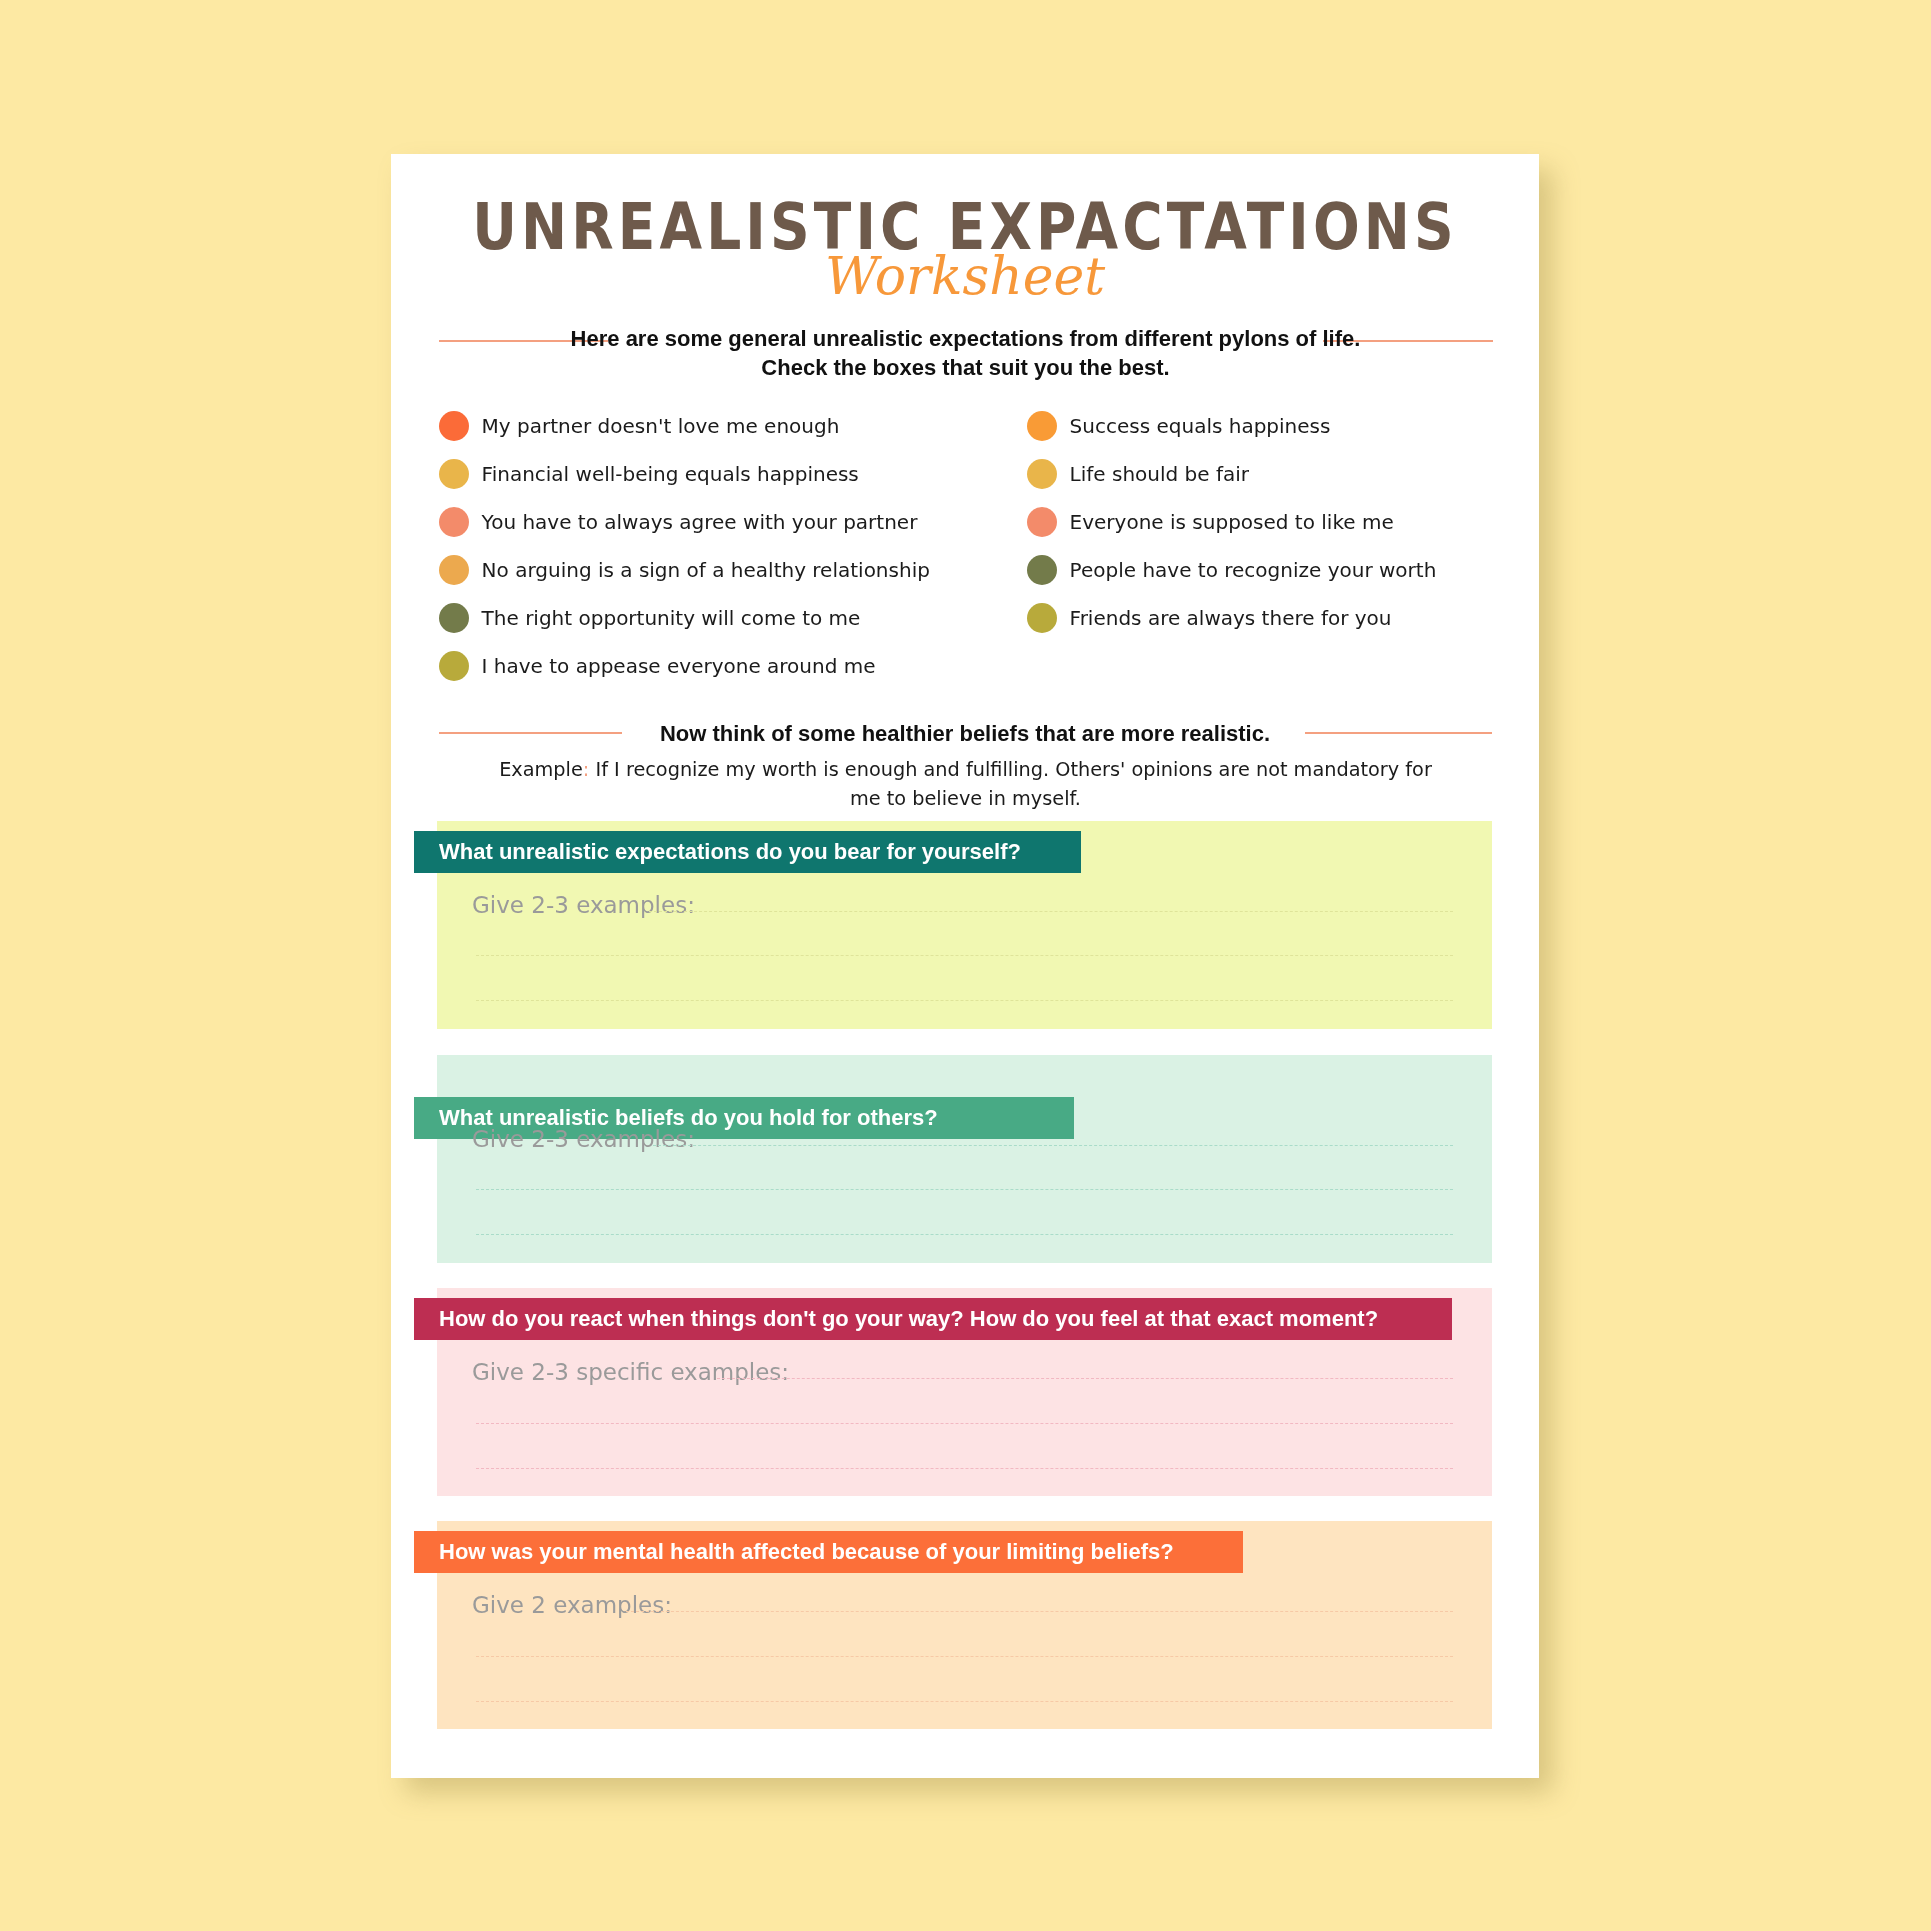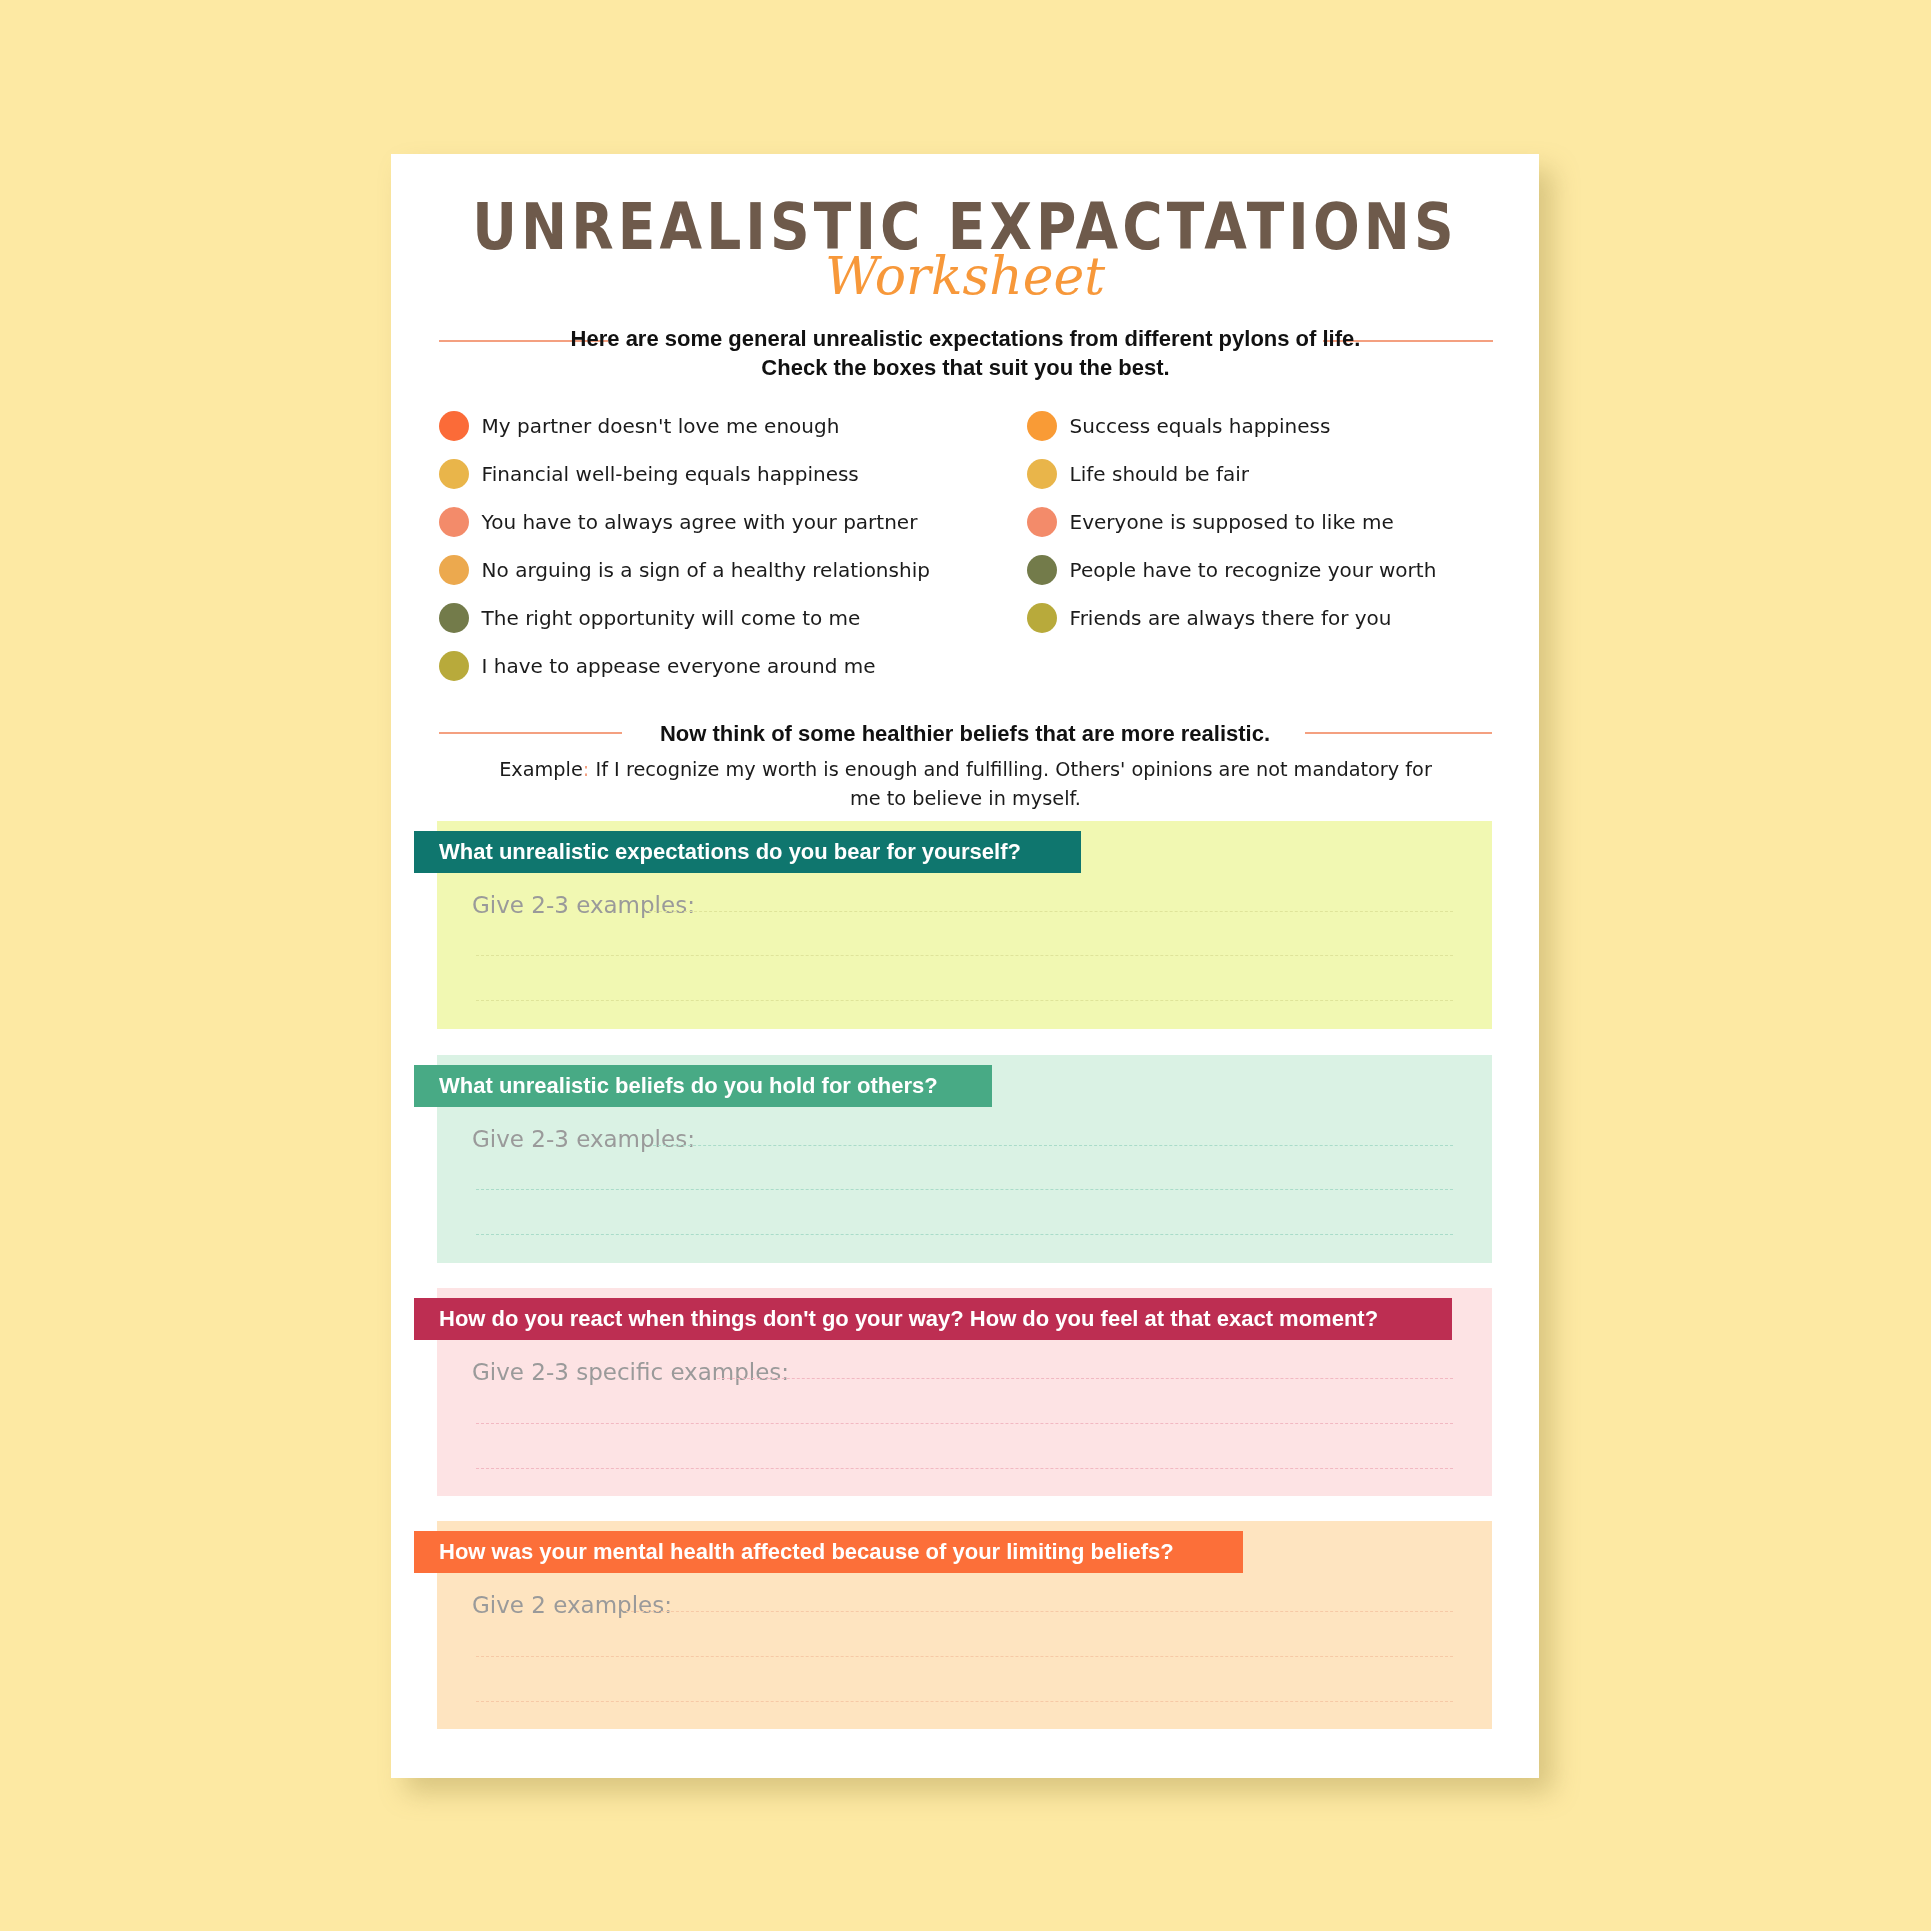--- a/index.html
+++ b/index.html
@@ -143,21 +143,21 @@
 
   <div class="qbox" style="top:667px; background:#f1f8b2;">
     <div class="qlabel" style="background:#0f766e; width:667px;">What unrealistic expectations do you bear for yourself?</div>
     <div class="prompt">Give 2-3 examples:</div>
     <div class="dash" style="top:90px; left:212px; border-color:#dfe49a;"></div>
     <div class="dash" style="top:134px; border-color:#dfe49a;"></div>
     <div class="dash" style="top:179px; border-color:#dfe49a;"></div>
   </div>
 
   <div class="qbox" style="top:901px; background:#daf2e4;">
-    <div class="qlabel" style="background:#48aa85; width:578px;">What unrealistic beliefs do you hold for others?</div>
+    <div class="qlabel" style="background:#48aa85; width:660px;margin-top:32px;">What unrealistic beliefs do you hold for others?</div>
     <div class="prompt">Give 2-3  examples:</div>
     <div class="dash" style="top:90px; left:216px; border-color:#a9dcc9;"></div>
     <div class="dash" style="top:134px; border-color:#a9dcc9;"></div>
     <div class="dash" style="top:179px; border-color:#a9dcc9;"></div>
   </div>
 
   <div class="qbox" style="top:1134px; background:#fde3e4;">
     <div class="qlabel" style="background:#bd2e52; width:1038px;">How do you react when things don't go your way? How do you feel at that exact moment?</div>
     <div class="prompt">Give 2-3 specific examples:</div>
     <div class="dash" style="top:90px; left:280px; border-color:#f2b8c2;"></div>

